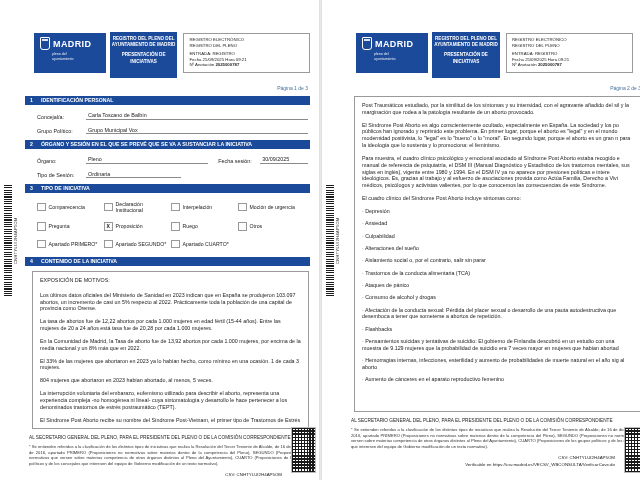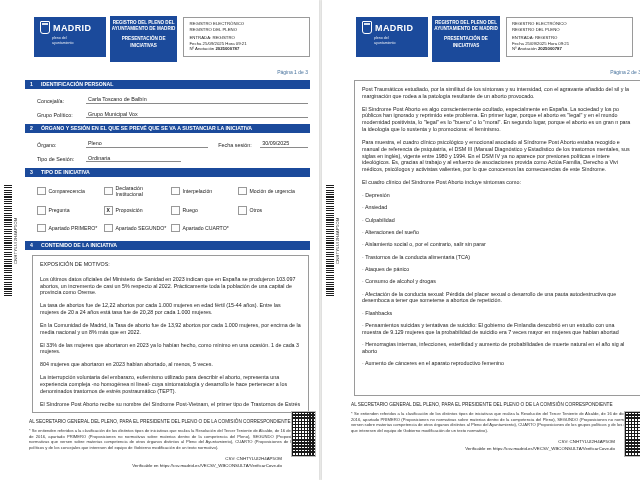--- a/index.html
+++ b/index.html
@@ -1,21 +1,21 @@
 <!DOCTYPE html>
 <html><head>
 <meta charset="utf-8">
 <style>
   html,body{margin:0;padding:0;}
   body{width:640px;height:480px;overflow:hidden;background:#ececea;font-family:"Liberation Sans",sans-serif;}
   .canvas{position:relative;width:640px;height:480px;overflow:hidden;background:#ececea;}
   .page{position:absolute;top:0;height:480px;background:#fff;color:#222;}
   .page-1{left:0;width:319px;box-shadow:0 0 2px rgba(0,0,0,.15);}
   .page-2{left:322px;width:330px;box-shadow:0 0 2px rgba(0,0,0,.15);}
-  .page-inner{padding:17px 9px 0 28px;position:relative;height:463px;box-sizing:border-box;}
+  .page-inner{padding:17px 9px 0 28px;position:relative;height:463px;box-sizing:border-box;margin-top:16px;}
 
   
   .hdr{display:flex;align-items:flex-start;gap:4px;margin-left:6px;}
   .logo-box{width:72px;height:40px;background:#1b4a9b;color:#fff;padding:4px 0 0 6px;box-sizing:border-box;}
   .logo-row{display:flex;align-items:center;gap:3px;}
   .shield{width:8px;height:11px;border:0.8px solid #fff;border-radius:1px 1px 3px 3px;position:relative;}
   .shield:before{content:"";position:absolute;top:1px;left:1px;right:1px;height:2px;background:#fff;opacity:.85;}
   .logo-name{font-size:9px;font-weight:bold;letter-spacing:.4px;}
   .logo-sub{font-size:3.6px;margin:2px 0 0 12px;line-height:1.3;width:30px;opacity:.9;}
   .title-box{width:68px;height:46px;margin-top:-1px;background:#1b4a9b;color:#fff;text-align:center;

